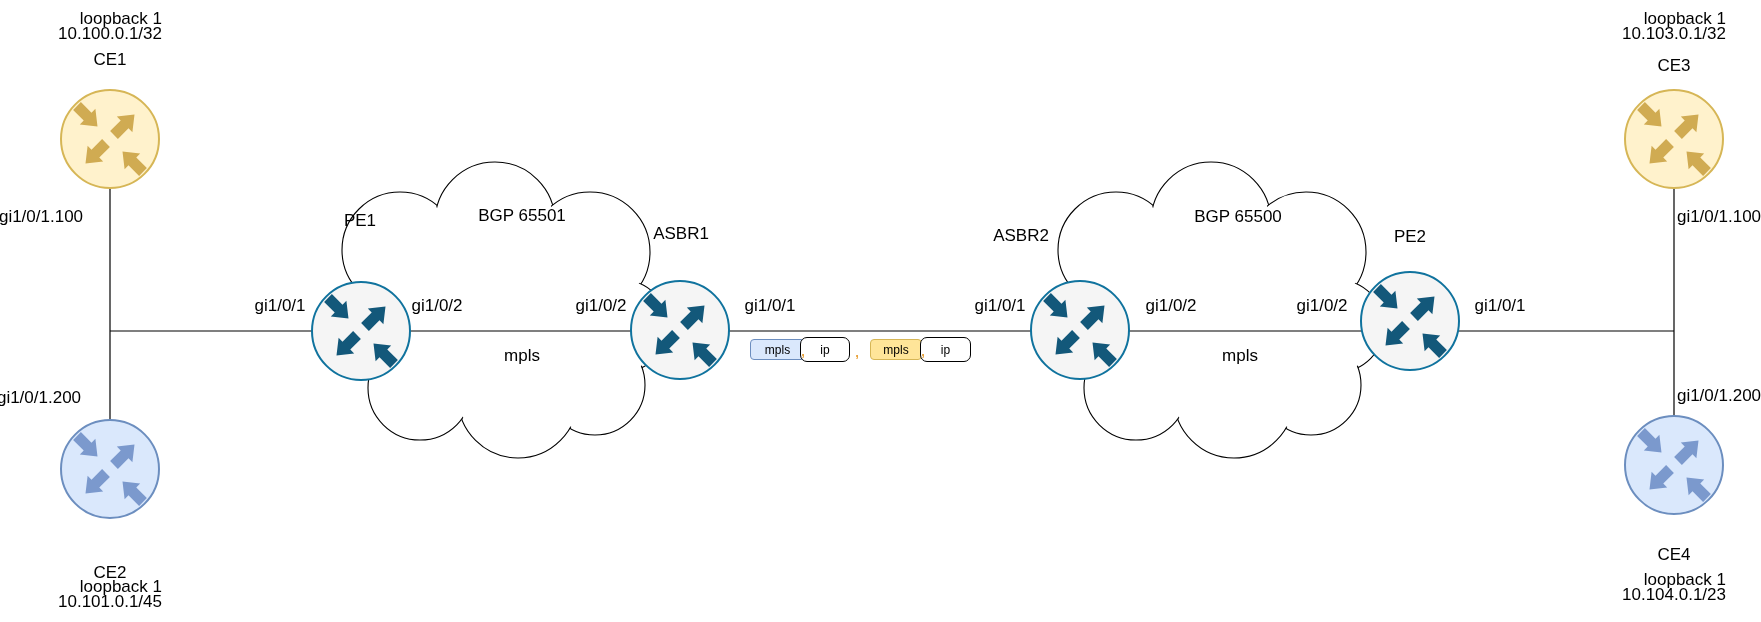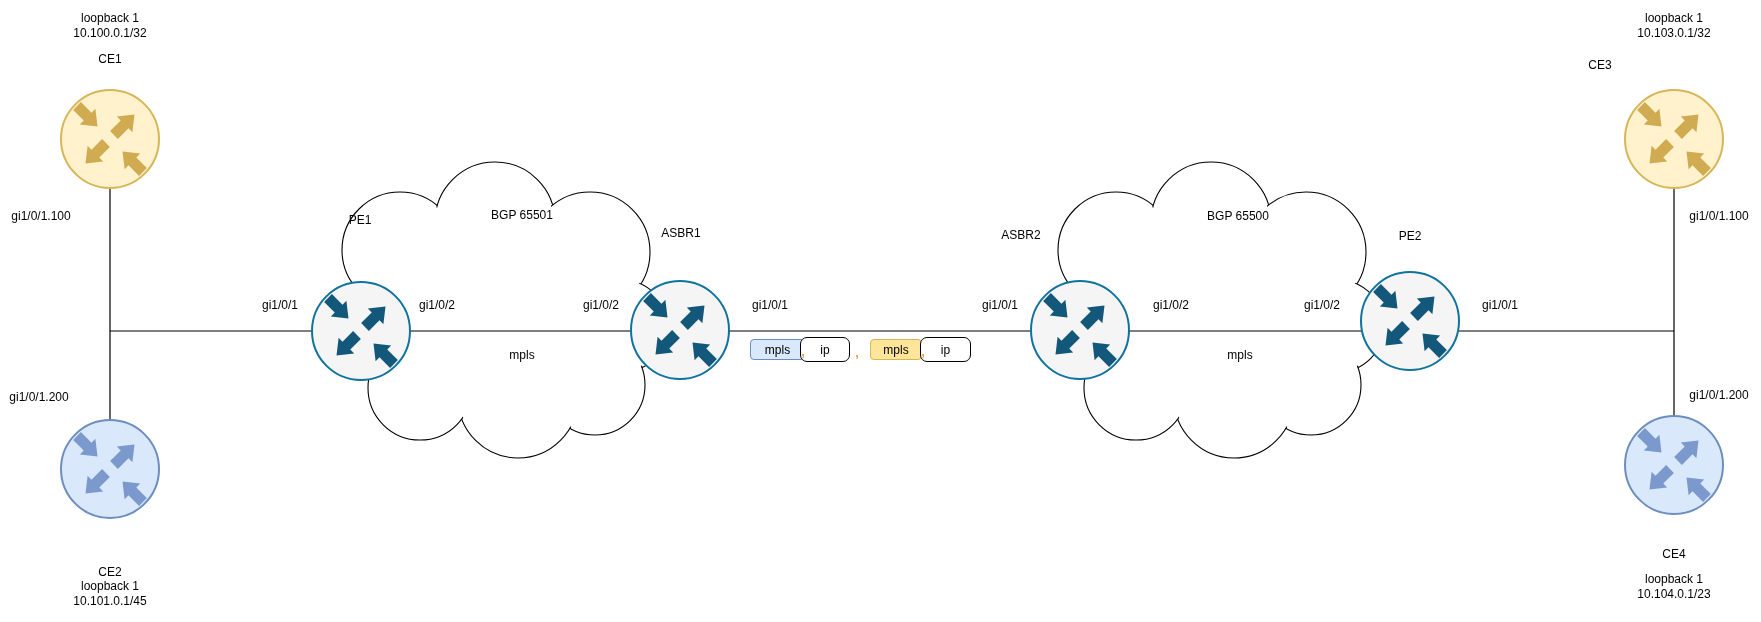--- a/index.html
+++ b/index.html
@@ -3,21 +3,21 @@
 <meta charset="utf-8">
 <style>
   html,body{margin:0;padding:0;background:#ffffff;}
   #canvas{
     position:relative;width:1761px;height:622px;background:#ffffff;
     font-family:"Liberation Sans",sans-serif;color:var(--text,#000000);
   }
   #canvas > svg{position:absolute;left:0;top:0;}
   .lbl{
     position:absolute;transform:translate(-50%,-50%);
-    font-size:12px;line-height:15px;text-align:center;white-space:nowrap;
+    font-size:17px;line-height:15px;text-align:right;white-space:nowrap;
   }
   .lbl span{display:block;white-space:nowrap;}
   .badge{
     position:absolute;font-size:12px;line-height:12px;
     display:flex;align-items:center;justify-content:center;box-sizing:border-box;
   }
   .badge-mpls-blue{background:var(--badge-blue-fill,#dae8fc);border:1px solid var(--badge-blue-stroke,#6c8ebf);border-radius:4px;z-index:3;}
   .badge-mpls-yellow{background:var(--badge-yellow-fill,#ffe599);border:1px solid var(--badge-yellow-stroke,#d6b656);border-radius:4px;z-index:3;}
   .badge-ip{background:var(--badge-ip-fill,#ffffff);border:1.5px solid var(--badge-ip-stroke,#000000);border-radius:7px;z-index:4;}
   .comma{
@@ -168,21 +168,21 @@
   <div class="lbl" style="left:1238px;top:216px">BGP 65500</div>
   <div class="lbl" style="left:1240px;top:355px">mpls</div>
   <div class="lbl" style="left:1322px;top:305px">gi1/0/2</div>
   <div class="lbl" style="left:1410px;top:236px">PE2</div>
   <div class="lbl" style="left:1500px;top:305px">gi1/0/1</div>
 
   <div class="lbl" style="left:1674px;top:26px">
     <span>loopback 1</span>
     <span>10.103.0.1/32</span>
   </div>
-  <div class="lbl" style="left:1600px;top:65px">CE3</div>
+  <div class="lbl" style="left:1674px;top:65px">CE3</div>
   <div class="lbl" style="left:1719px;top:216px">gi1/0/1.100</div>
 
   <div class="lbl" style="left:1719px;top:395px">gi1/0/1.200</div>
   <div class="lbl" style="left:1674px;top:554px">CE4</div>
   <div class="lbl" style="left:1674px;top:587px">
     <span>loopback 1</span>
     <span>10.104.0.1/23</span>
   </div>
 
 </div>

